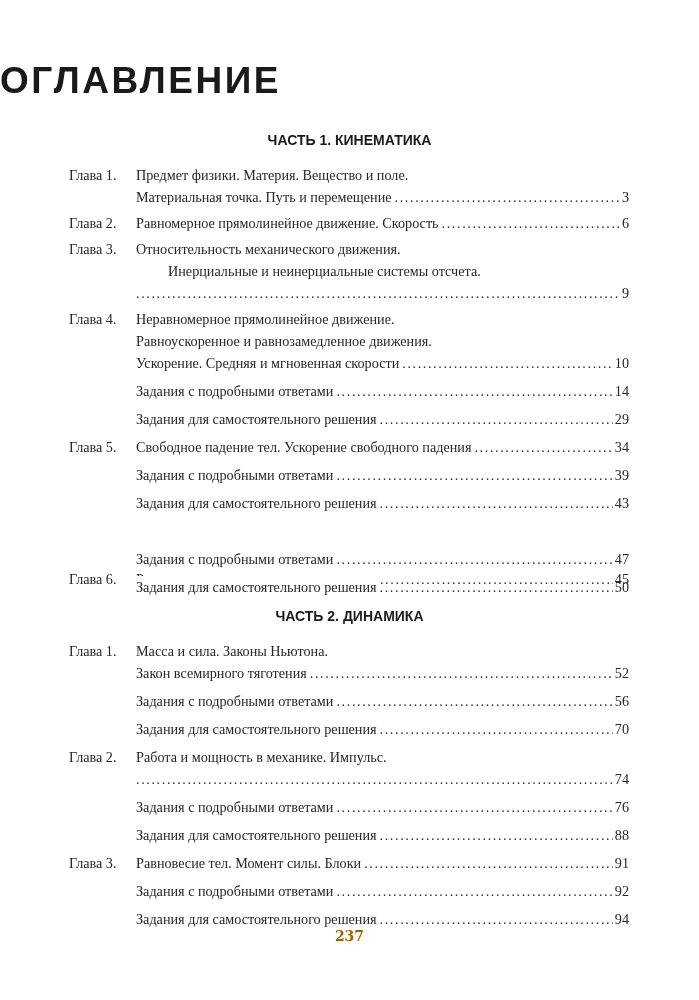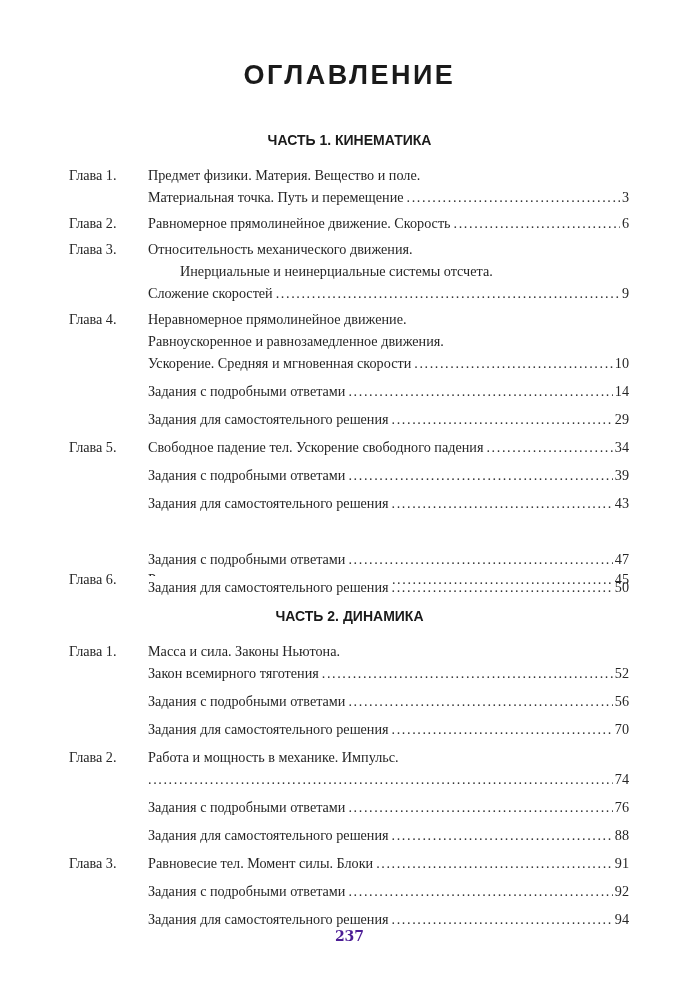--- a/index.html
+++ b/index.html
@@ -1,48 +1,48 @@
 <!DOCTYPE html>
 <html><head>
   <meta charset="utf-8">
   <style>
     html, body { margin: 0; padding: 0; background: #ffffff; }
     body { width: 699px; height: 1000px; position: relative; overflow: hidden; color: #1a1a1a; }
     .page { position: absolute; left: 0; top: 0; width: 699px; height: 1000px; }
     .title {
-      position: absolute; top: 60px; left: 0; width: 699px; text-align: center;
-      font-family: "Liberation Sans", sans-serif; font-weight: 700; font-size: 27px;
+      position: absolute; top: 60px; left: 0; width: 699px; text-align: left;
+      font-family: "Liberation Sans", sans-serif; font-weight: 700; font-size: 37px;
       letter-spacing: 2.5px; color: #1a1a1a;
     }
     .part {
       position: absolute; left: 0; width: 699px; text-align: center;
       font-family: "Liberation Sans", sans-serif; font-weight: 700; font-size: 14px;
       color: #1a1a1a;
     }
     .line {
       position: absolute; left: 0; width: 699px; height: 22px;
       font-family: Liberation Serif, serif; font-size: 14.2px; line-height: 22px;
       color: #262626;
     }
     .chap {
       position: absolute; left: 69px; white-space: nowrap;
     }
     .txt {
-      position: absolute; left: 148px; right: 70px; white-space: nowrap;
+      position: absolute; left: 136px; right: 70px; white-space: nowrap;
       display: flex; align-items: flex-end;
     }
     .txt .t { flex: 0 0 auto; background: #fff; padding-right: 3px; }
     .txt .d {
       flex: 1 1 auto; overflow: hidden; white-space: nowrap; letter-spacing: 1.6px;
       color: #333; min-width: 10px;
     }
     .txt .p { flex: 0 0 auto; padding-left: 2px; }
     .pagenum {
       position: absolute; top: 928px; left: 0; width: 699px; text-align: center;
-      font-family: "DejaVu Serif", serif; font-weight: 700; font-size: 14px; color: #4c1d95;
+      font-family: "DejaVu Serif", serif; font-weight: 700; font-size: 14px; color: #a16207;
     }
   </style>
 </head>
 <body>
 
 <div class="page">
   <div class="title">ОГЛАВЛЕНИЕ</div>
 
   <div class="part" style="top:132px">ЧАСТЬ 1. КИНЕМАТИКА</div>
   <div class="part" style="top:608px">ЧАСТЬ 2. ДИНАМИКА</div>
@@ -75,21 +75,20 @@
           <span class="t">Относительность механического движения.</span>
         </span>
       </div>
       <div class="line" style="top: 260px; margin-left: 32px;">
         <span class="txt">
           <span class="t">Инерциальные и неинерциальные системы отсчета.</span>
         </span>
       </div>
       <div class="line" style="top: 282px;">
         <span class="txt">
-          <span class="t">Сложение скоростей</span>
           <span class="d">........................................................................................................................................................................................................</span>
           <span class="p">9</span>
         </span>
       </div>
       <div class="line" style="top: 308px;">
         <span class="chap">Глава 4.</span>
         <span class="txt">
           <span class="t">Неравномерное прямолинейное движение.</span>
         </span>
       </div>

